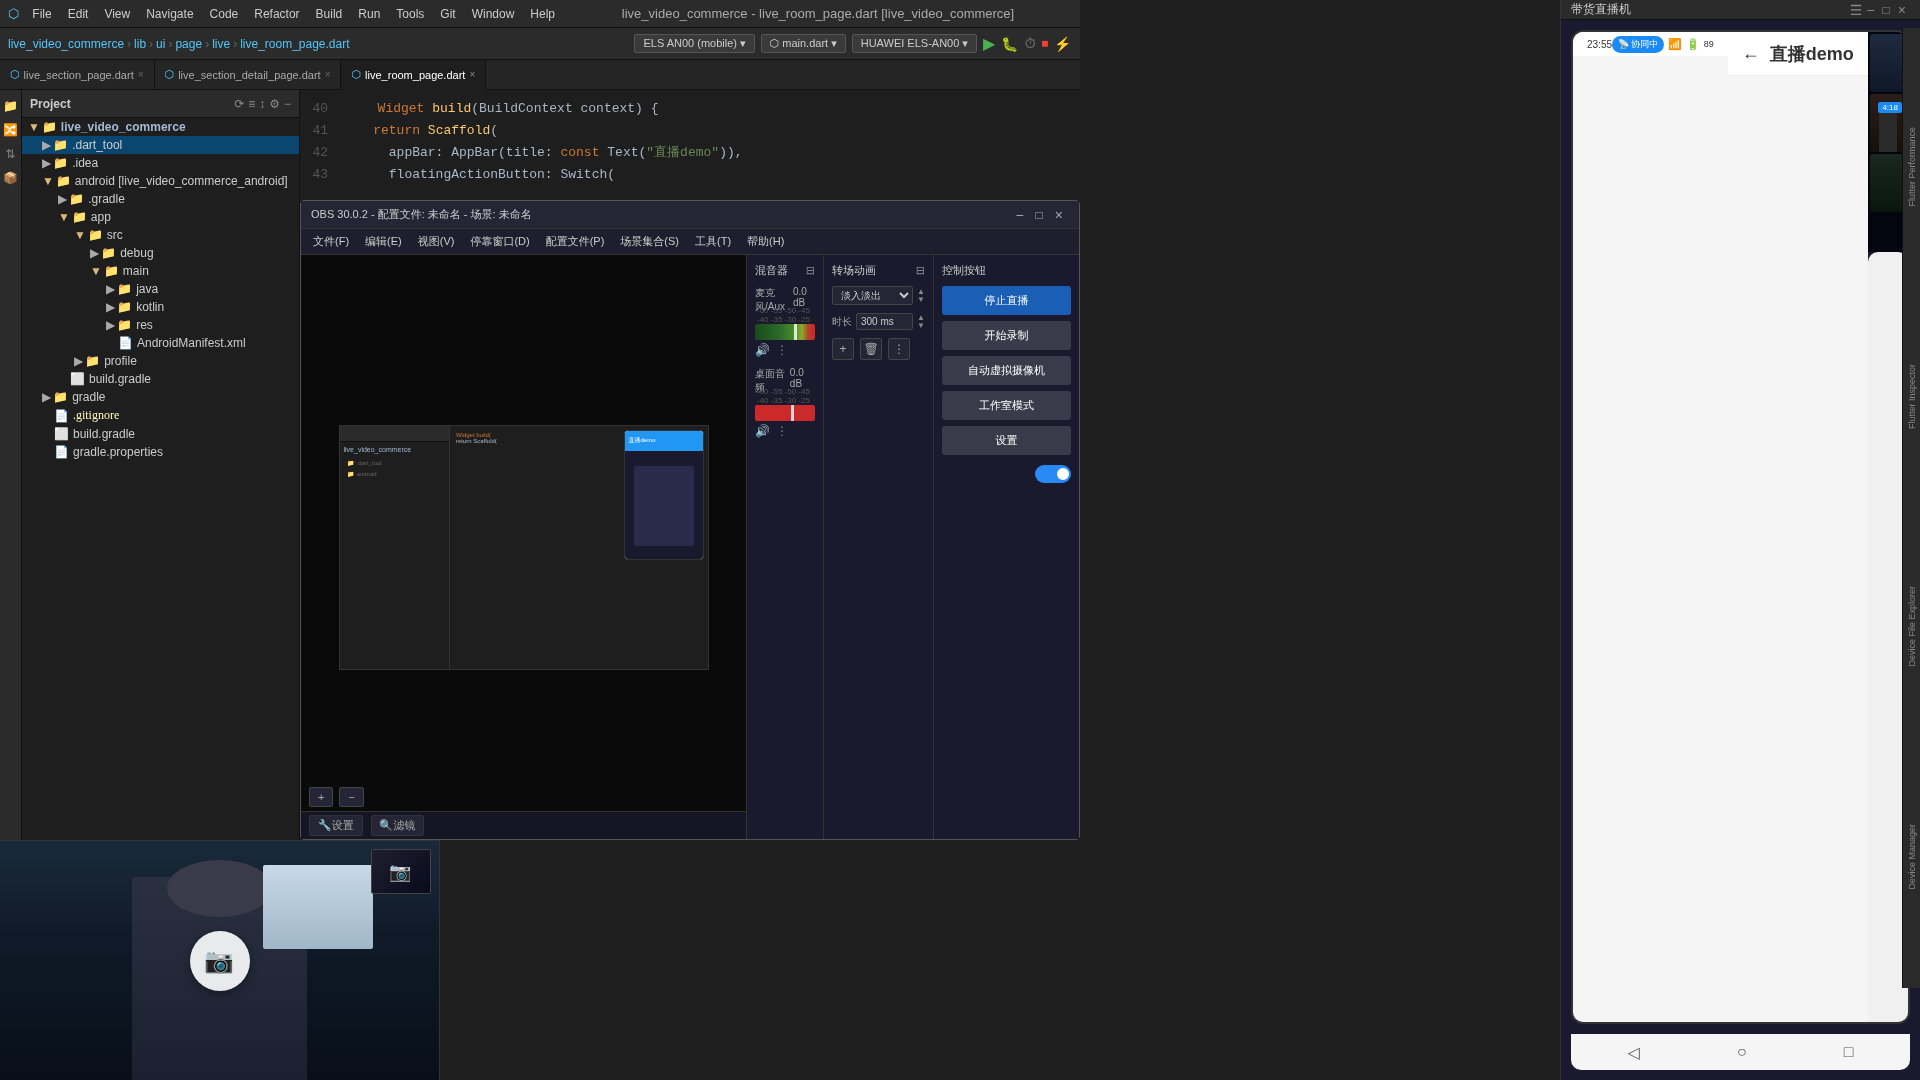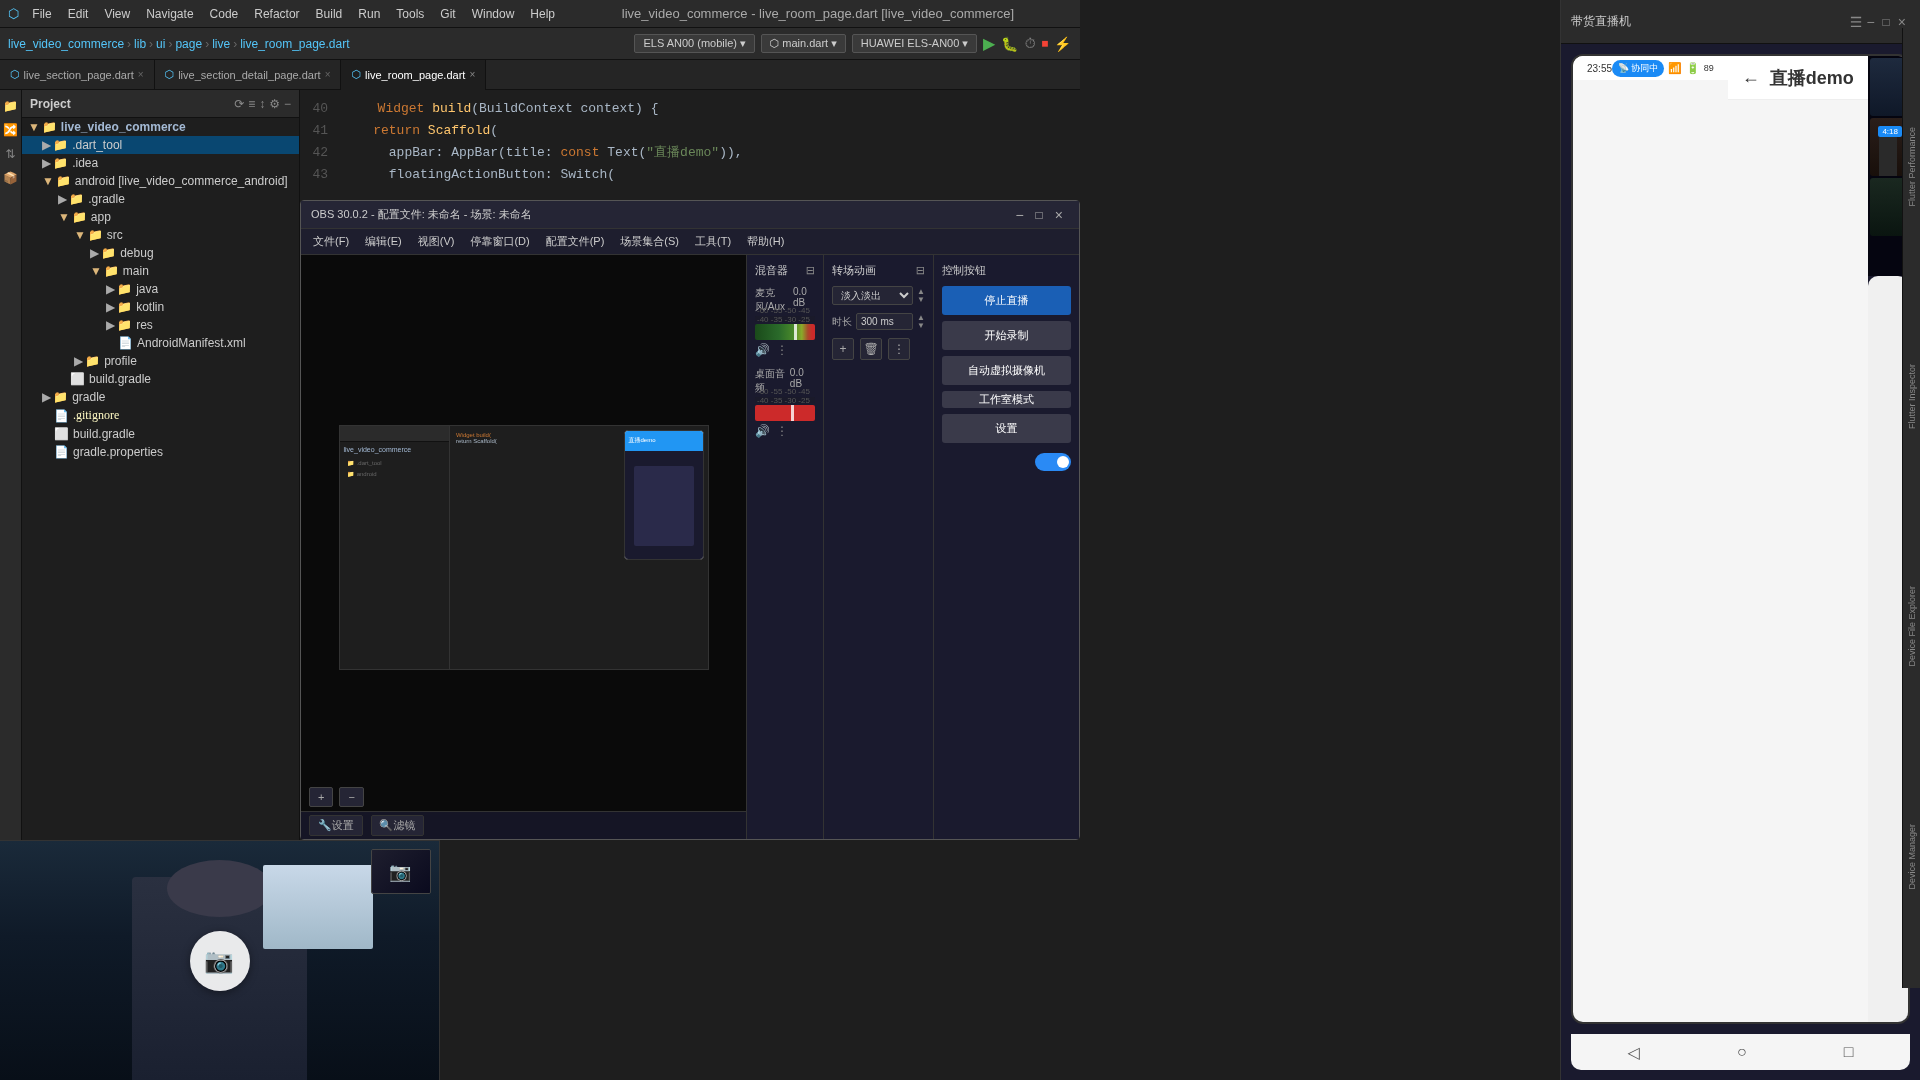--- a/index.html
+++ b/index.html
@@ -366,21 +366,21 @@
             <span style="width:22px;height:22px;background:#252535;border:1px solid #444;border-radius:2px;display:flex;align-items:center;justify-content:center;font-size:12px;color:#aaa;cursor:pointer;">🗑</span>
             <span style="width:22px;height:22px;background:#252535;border:1px solid #444;border-radius:2px;display:flex;align-items:center;justify-content:center;font-size:12px;color:#aaa;cursor:pointer;">⋮</span>
           </div>
         </div>
 
         <div style="width:145px;padding:8px;display:flex;flex-direction:column;gap:6px;">
           <div style="font-size:11px;color:#ccc;margin-bottom:2px;">控制按钮</div>
           <button style="padding:7px 10px;background:#1a5fb5;color:#fff;border:none;border-radius:3px;font-size:11px;cursor:pointer;">停止直播</button>
           <button style="padding:7px 10px;background:#3a3a4a;color:#fff;border:none;border-radius:3px;font-size:11px;cursor:pointer;">开始录制</button>
           <button style="padding:7px 10px;background:#3a3a4a;color:#fff;border:none;border-radius:3px;font-size:11px;cursor:pointer;">自动虚拟摄像机</button>
-          <button style="padding:1px 10px;background:#3a3a4a;color:#fff;border:none;border-radius:3px;font-size:11px;cursor:pointer;">工作室模式</button>
+          <button style="padding:7px 10px;background:#3a3a4a;color:#fff;border:none;border-radius:3px;font-size:11px;cursor:pointer;">工作室模式</button>
           <button style="padding:7px 10px;background:#3a3a4a;color:#fff;border:none;border-radius:3px;font-size:11px;cursor:pointer;">设置</button>
 
           <div style="display:flex;justify-content:flex-end;align-items:center;margin-top:4px;">
             <div style="width:36px;height:18px;background:#2a8af5;border-radius:9px;position:relative;cursor:pointer;">
               <div style="position:absolute;right:2px;top:3px;width:12px;height:12px;background:#fff;border-radius:50%;"></div>
             </div>
           </div>
         </div>
       </div>
     </div>
@@ -401,21 +401,21 @@
     <div style="width:60px;height:60px;background:rgba(255,255,255,0.9);border-radius:50%;display:flex;align-items:center;justify-content:center;font-size:24px;cursor:pointer;pointer-events:all;box-shadow:0 2px 8px rgba(0,0,0,0.4);">📷</div>
   </div>
 
   <div style="position:absolute;top:8px;right:8px;width:60px;height:45px;background:#1a1a2e;border:1px solid #444;border-radius:2px;overflow:hidden;">
     <div style="width:100%;height:100%;background:linear-gradient(135deg,#1e1e2e,#0a0a1e);display:flex;align-items:center;justify-content:center;font-size:18px;color:#444;">📷</div>
   </div>
 </div>
 
 <div style="position:absolute;right:0;top:0;width:360px;height:1080px;background:#1a1a2e;border-left:1px solid #333;display:flex;flex-direction:column;">
 
-  <div style="display:flex;align-items:center;padding:4px 10px;background:#2b2b2b;border-bottom:1px solid #111;height:44px;">
+  <div style="display:flex;align-items:center;padding:4px 10px;background:#2b2b2b;border-bottom:1px solid #111;height:20px;">
     <span style="font-size:12px;color:#ccc;flex:1;">带货直播机</span>
     <span style="color:#888;cursor:pointer;font-size:14px;">☰</span>
     <span style="color:#888;cursor:pointer;padding:0 4px;font-size:14px;">−</span>
     <span style="color:#888;cursor:pointer;padding:0 4px;font-size:12px;">□</span>
     <span style="color:#888;cursor:pointer;padding:0 4px;font-size:14px;">×</span>
   </div>
 
   <div style="flex:1;background:#f5f5f5;margin:10px;border-radius:12px;overflow:hidden;border:2px solid #333;display:flex;flex-direction:row;justify-content:flex-end;">
 
     <div style="background:#fff;padding:4px 14px;display:flex;justify-content:space-between;align-items:center;font-size:10px;color:#333;height:24px;">

